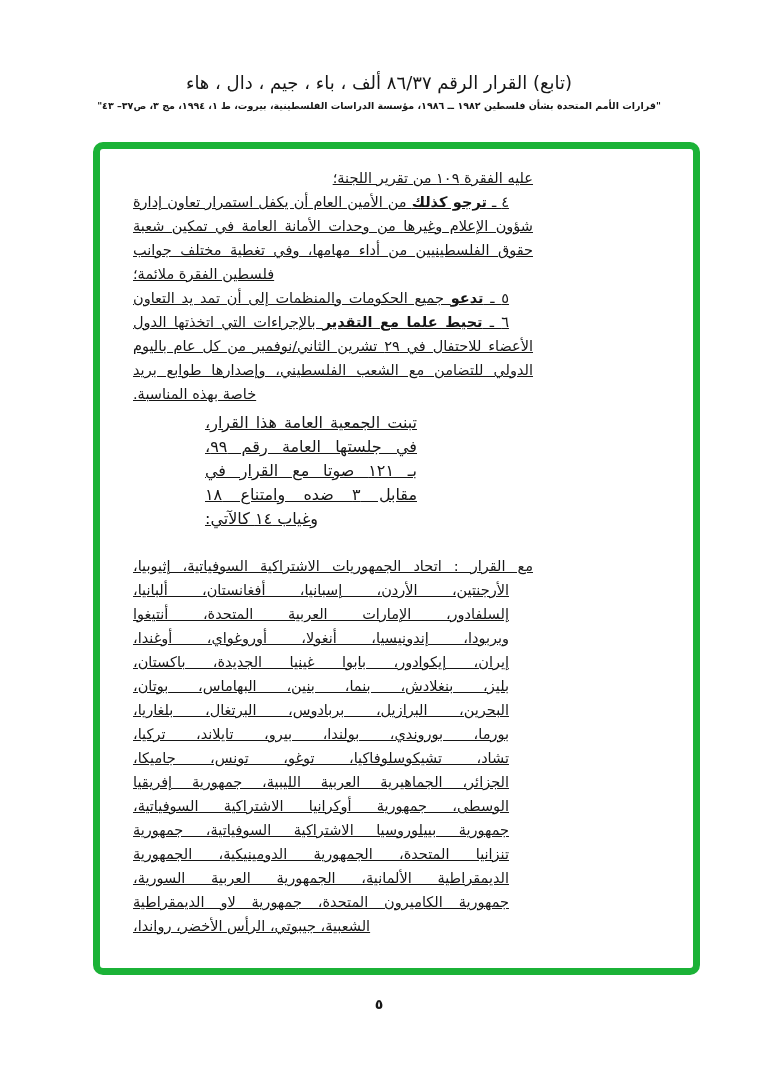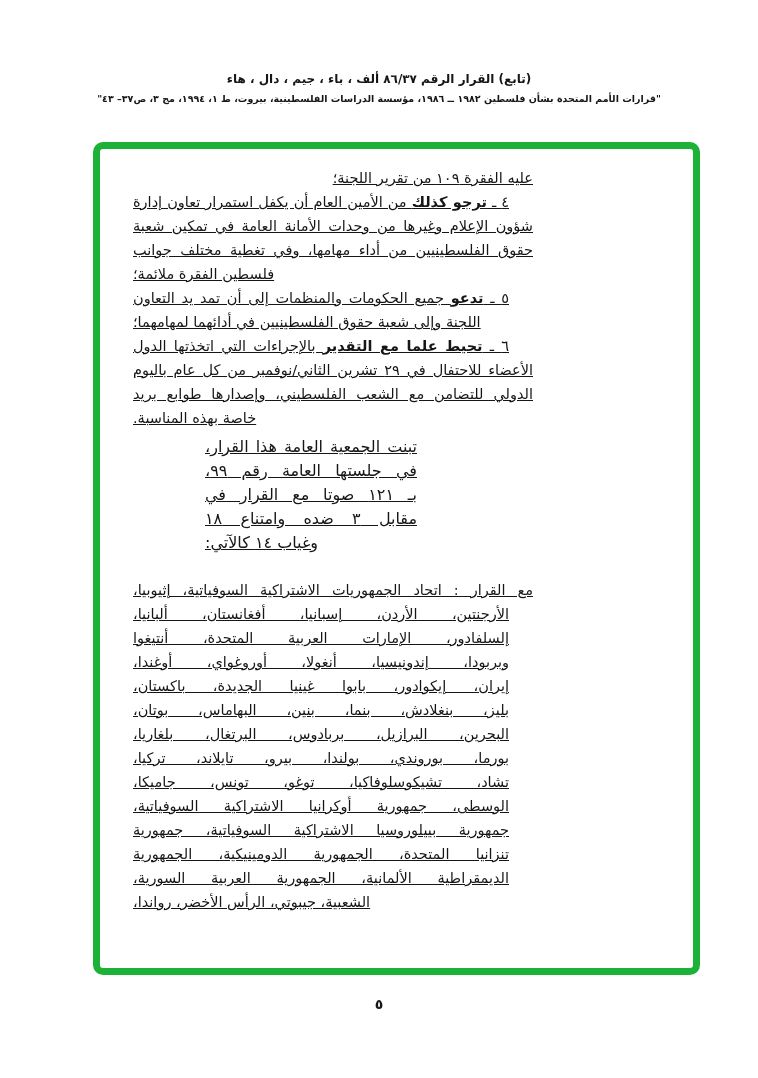--- a/index.html
+++ b/index.html
@@ -1,21 +1,21 @@
 <!DOCTYPE html>
 <html lang="ar"><head>
 <meta charset="utf-8">
 <style>
   html,body{margin:0;padding:0;}
   body{
     width:758px;height:1078px;position:relative;background:#ffffff;
     font-family:"DejaVu Sans",sans-serif;color:#161616;overflow:hidden;
   }
   .header{position:absolute;top:72px;left:0;width:758px;text-align:center;direction:rtl;}
-  .header-title{font-size:12px;font-weight:bold;letter-spacing:.2px;}
+  .header-title{font-size:18px;font-weight:normal;letter-spacing:.2px;}
   .header-source{font-size:9.5px;font-weight:bold;margin-top:7px;letter-spacing:.1px;}
   .frame{
     position:absolute;left:93px;top:142px;width:593px;height:819px;
     border:7px solid #1bb237;border-radius:10px;background:#ffffff;
   }
   .column{
     position:absolute;left:133px;top:166px;width:400px;
     direction:rtl;font-size:14.5px;line-height:24px;
   }
   .line{height:24px;line-height:24px;overflow:hidden;text-decoration:underline;}
@@ -40,21 +40,20 @@
 <div class="frame" style="border-color: rgb(27, 178, 55);"></div>
 
 <div class="column">
   <div id="main-lines">
       <div class="line right"><span>عليه الفقرة ١٠٩ من تقرير اللجنة؛</span></div>
       <div class="line justify hang"><span>٤ ـ </span><b>ترجو كذلك</b><span> من الأمين العام أن يكفل استمرار تعاون إدارة</span></div>
       <div class="line justify"><span>شؤون الإعلام وغيرها من وحدات الأمانة العامة في تمكين شعبة</span></div>
       <div class="line justify"><span>حقوق الفلسطينيين من أداء مهامها، وفي تغطية مختلف جوانب قضية</span></div>
       <div class="line left"><span>فلسطين الفقرة ملائمة؛</span></div>
       <div class="line justify hang"><span>٥ ـ </span><b>تدعو</b><span> جميع الحكومات والمنظمات إلى أن تمد يد التعاون إلى</span></div>
-      <div class="line left"><span>اللجنة وإلى شعبة حقوق الفلسطينيين في أدائهما لمهامهما؛</span></div>
       <div class="line justify hang"><span>٦ ـ </span><b>تحيط علما مع التقدير</b><span> بالإجراءات التي اتخذتها الدول</span></div>
       <div class="line justify"><span>الأعضاء للاحتفال في ٢٩ تشرين الثاني/نوفمبر من كل عام باليوم</span></div>
       <div class="line justify"><span>الدولي للتضامن مع الشعب الفلسطيني، وإصدارها طوابع بريد</span></div>
       <div class="line left"><span>خاصة بهذه المناسبة.</span></div>
     </div>
   <div id="adopted-lines" class="adopted">
       <div class="line justify"><span>تبنت الجمعية العامة هذا القرار،</span></div>
       <div class="line justify"><span>في جلستها العامة رقم ٩٩،</span></div>
       <div class="line justify"><span>بـ ١٢١ صوتا مع القرار في</span></div>
       <div class="line justify"><span>مقابل ٣ ضده وامتناع ١٨</span></div>
@@ -63,21 +62,23 @@
   <div id="vote-lines" class="votes">
       <div class="line justify"><span>مع القرار : اتحاد الجمهوريات الاشتراكية السوفياتية، إثيوبيا،</span></div>
       <div class="line justify hang"><span>الأرجنتين، الأردن، إسبانيا، أفغانستان، ألبانيا،</span></div>
       <div class="line justify hang"><span>إلسلفادور، الإمارات العربية المتحدة، أنتيغوا</span></div>
       <div class="line justify hang"><span>وبربودا، إندونيسيا، أنغولا، أوروغواي، أوغندا،</span></div>
       <div class="line justify hang"><span>إيران، إيكوادور، بابوا غينيا الجديدة، باكستان،</span></div>
       <div class="line justify hang"><span>بليز، بنغلادش، بنما، بنين، البهاماس، بوتان،</span></div>
       <div class="line justify hang"><span>البحرين، البرازيل، بربادوس، البرتغال، بلغاريا،</span></div>
       <div class="line justify hang"><span>بورما، بوروندي، بولندا، بيرو، تايلاند، تركيا،</span></div>
       <div class="line justify hang"><span>تشاد، تشيكوسلوفاكيا، توغو، تونس، جاميكا،</span></div>
+      <div class="line justify hang"><span>الجزائر، الجماهيرية العربية الليبية، جمهورية إفريقيا</span></div>
       <div class="line justify hang"><span>الوسطى، جمهورية أوكرانيا الاشتراكية السوفياتية،</span></div>
       <div class="line justify hang"><span>جمهورية بييلوروسيا الاشتراكية السوفياتية، جمهورية</span></div>
       <div class="line justify hang"><span>تنزانيا المتحدة، الجمهورية الدومينيكية، الجمهورية</span></div>
       <div class="line justify hang"><span>الديمقراطية الألمانية، الجمهورية العربية السورية،</span></div>
+      <div class="line justify hang"><span>جمهورية الكاميرون المتحدة، جمهورية لاو الديمقراطية</span></div>
       <div class="line left hang"><span>الشعبية، جيبوتي، الرأس الأخضر، رواندا،</span></div>
     </div>
 </div>
 
 <div class="page-number">٥</div>
 
 </body></html>

